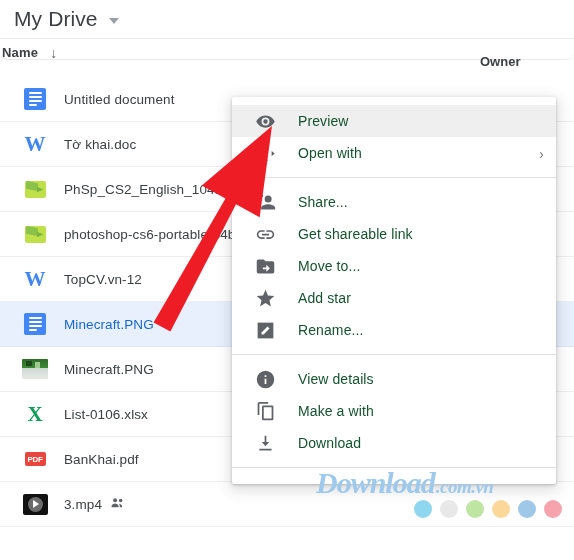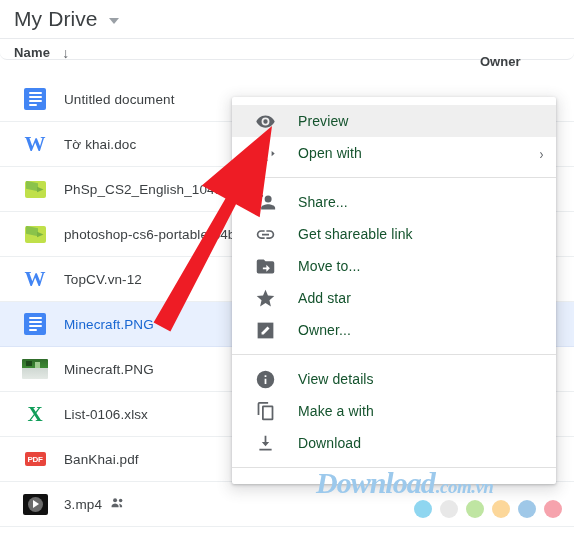--- a/index.html
+++ b/index.html
@@ -28,21 +28,21 @@
     width:0;height:0;margin-left:11px;margin-top:4px;
     border-left:5px solid transparent;
     border-right:5px solid transparent;
     border-top:6px solid #9aa0a6;
   }
 
   
   .col-head{
     position:absolute;left:0;top:46px;width:574px;height:14px;
     display:flex;align-items:center;
-    box-sizing:border-box;padding-left:14px;
+    box-sizing:border-box;padding-left:2px;
     border-bottom:1px solid #e8eaed;
     background:#fff;
     border-radius:8px;
   }
   .col-name{font-size:13px;font-weight:bold;color:#3c4043;letter-spacing:.2px;}
   .sort-arrow{
     margin-left:12px;color:#5f6368;font-size:14px;line-height:1;
   }
   .col-owner{
     position:absolute;left:480px;top:0;height:30px;
@@ -329,21 +329,21 @@
         </span>
         <span class="ctx-label">Add star</span>
       </div>
       <div class="ctx-item">
         <span class="ctx-ico">
           <svg width="21" height="21" viewBox="0 0 24 24" fill="#5f6368">
             <path d="M3 3h18v18H3V3z" fill="#5f6368"></path>
             <path d="M7.5 14.2 14.3 7.4l2.3 2.3-6.8 6.8H7.5v-2.3z" fill="#fff"></path>
           </svg>
         </span>
-        <span class="ctx-label">Owner...</span>
+        <span class="ctx-label">Rename...</span>
       </div>
       <div class="ctx-sep"></div>
       <div class="ctx-item">
         <span class="ctx-ico">
           <svg width="21" height="21" viewBox="0 0 24 24" fill="#5f6368">
             <path d="M12 2a10 10 0 1 0 0 20 10 10 0 0 0 0-20zm1 15h-2v-6h2v6zm0-8h-2V7h2v2z"></path>
           </svg>
         </span>
         <span class="ctx-label">View details</span>
       </div>

